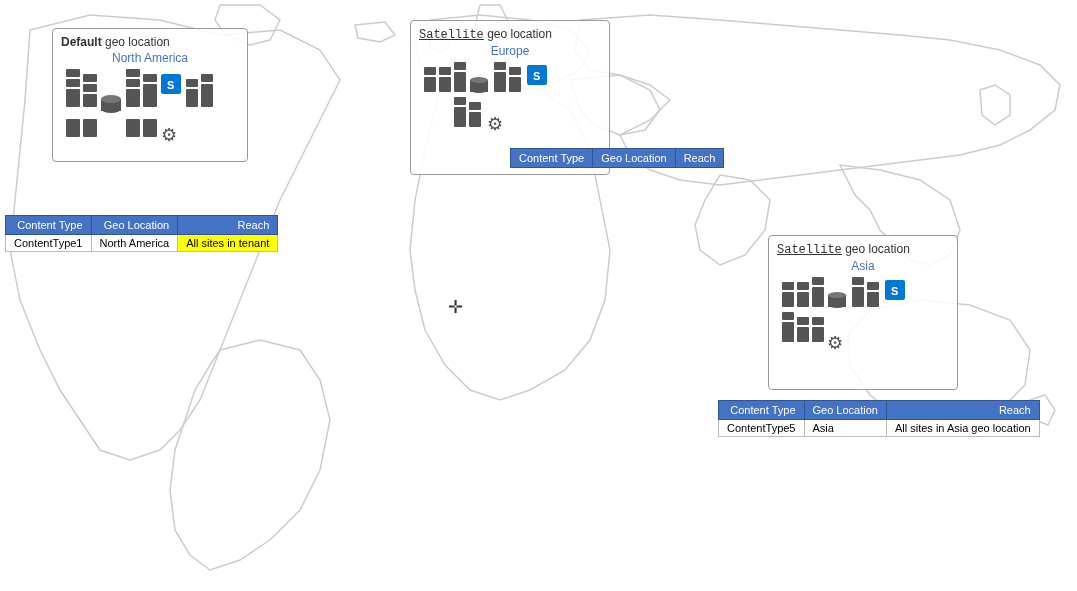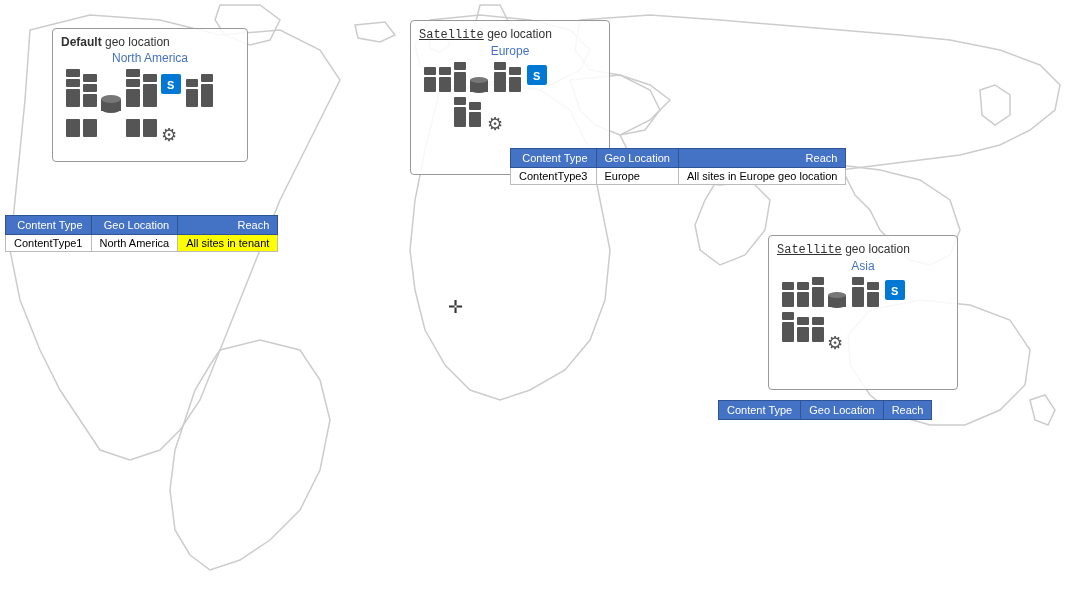--- a/index.html
+++ b/index.html
@@ -315,36 +315,36 @@
 <div id="table-eu">
   <table class="data-table">
     <thead>
       <tr>
         <th>Content Type</th>
         <th>Geo Location</th>
         <th>Reach</th>
       </tr>
     </thead>
     <tbody id="eu-tbody">
-    <tr>
-          <td>ContentType3</td>
-          <td>Europe</td>
-          <td>All sites in Europe geo location</td>
-        </tr>
       </tbody>
   </table>
 </div>
 
 <div id="table-asia">
   <table class="data-table">
     <thead>
       <tr>
         <th>Content Type</th>
         <th>Geo Location</th>
         <th>Reach</th>
       </tr>
     </thead>
     <tbody id="asia-tbody">
+    <tr>
+          <td>ContentType5</td>
+          <td>Asia</td>
+          <td>All sites in Asia geo location</td>
+        </tr>
       </tbody>
   </table>
 </div>
 
 <div id="cursor">✛</div>
 
 </body></html>

